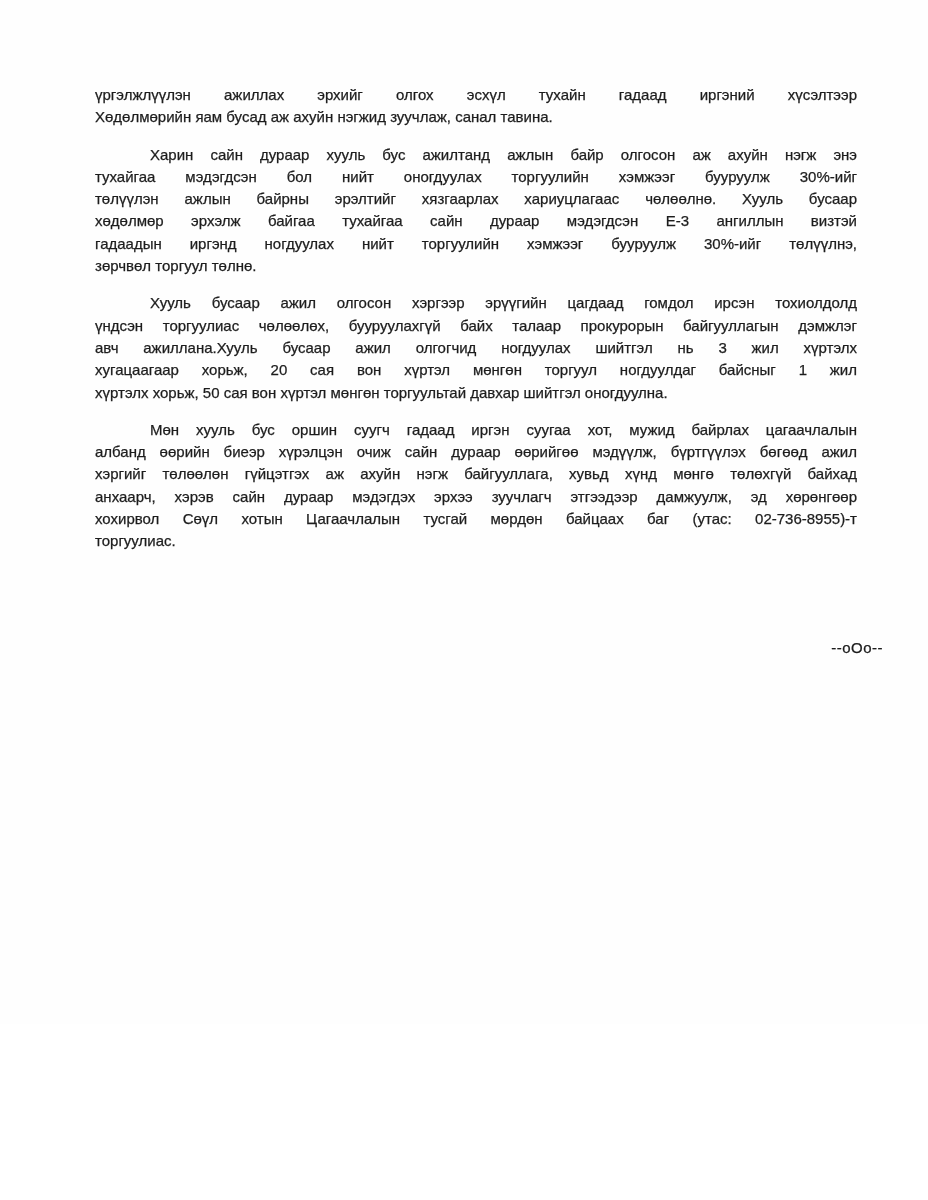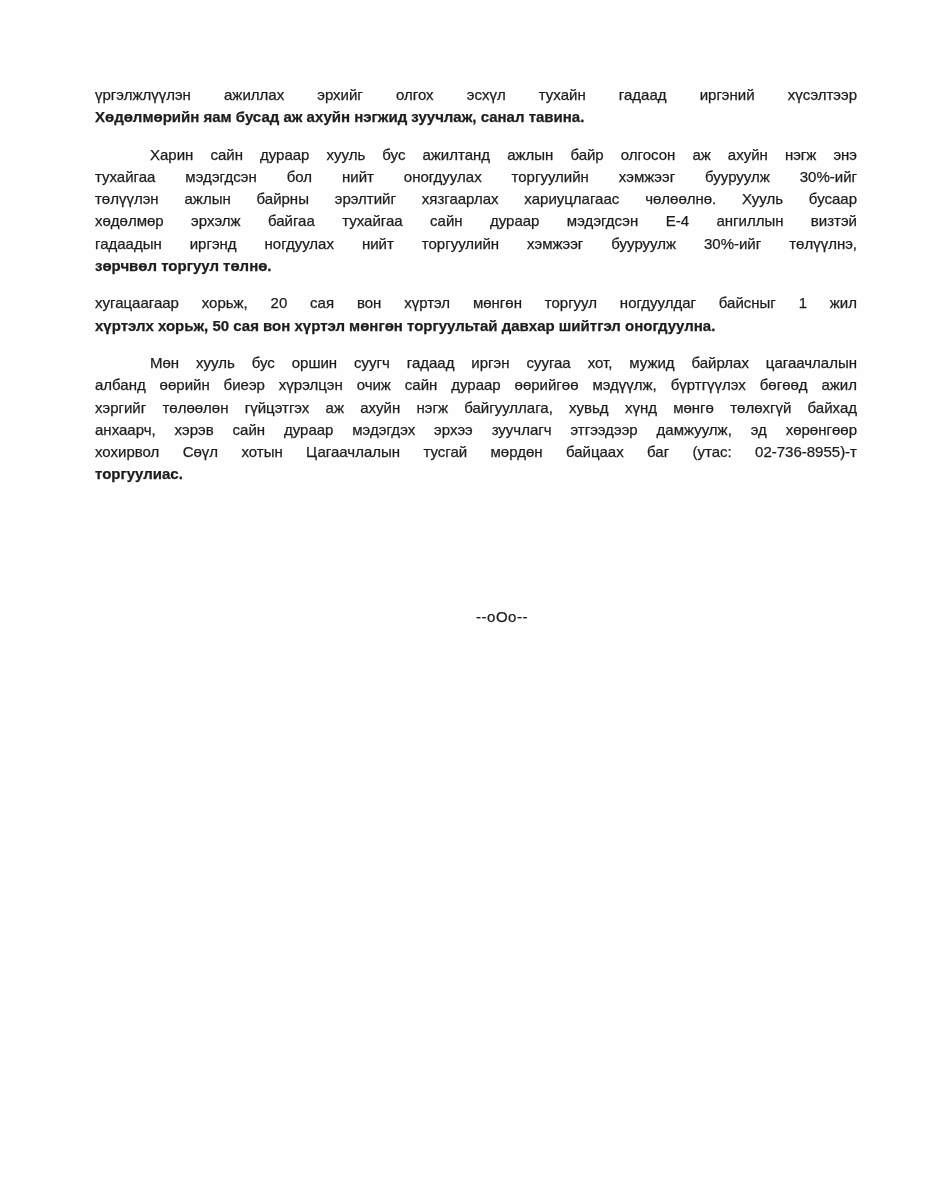--- a/index.html
+++ b/index.html
@@ -34,52 +34,54 @@
     padding: 0;
     -webkit-text-stroke: 0.25px currentColor;
   }
   .line {
     display: block;
     text-align: justify;
     text-align-last: justify;
   }
   .line.last {
     text-align-last: left;
-    font-weight: bold;
   }
   .para.indent .line.first {
     text-indent: 55px;
   }
   .closing {
-    margin-top: 120px;
-    text-align: center;
+    margin-top: 84px;
+    text-align: right;
     transform: translateX(26px);
     -webkit-text-stroke: 0.25px currentColor;
     letter-spacing: 0.5px;
   }
 </style>
 </head>
 <body>
 
 <div class="page">
   <div class="text-block">
 
   <p class="para">
         <span class="line first">үргэлжлүүлэн ажиллах эрхийг олгох эсхүл тухайн гадаад иргэний хүсэлтээр</span>
         <span class="line last">Хөдөлмөрийн яам бусад аж ахуйн нэгжид зуучлаж, санал тавина.</span>
       </p>
       <p class="para indent">
         <span class="line first">Харин сайн дураар хууль бус ажилтанд ажлын байр олгосон аж ахуйн нэгж энэ</span>
         <span class="line">тухайгаа мэдэгдсэн бол нийт оногдуулах торгуулийн хэмжээг бууруулж 30%-ийг</span>
         <span class="line">төлүүлэн ажлын байрны эрэлтийг хязгаарлах хариуцлагаас чөлөөлнө. Хууль бусаар</span>
-        <span class="line">хөдөлмөр эрхэлж байгаа тухайгаа сайн дураар мэдэгдсэн E-4 ангиллын визтэй</span>
+        <span class="line">хөдөлмөр эрхэлж байгаа тухайгаа сайн дураар мэдэгдсэн E-3 ангиллын визтэй</span>
         <span class="line">гадаадын иргэнд ногдуулах нийт торгуулийн хэмжээг бууруулж 30%-ийг төлүүлнэ,</span>
         <span class="line last">зөрчвөл торгуул төлнө.</span>
       </p>
       <p class="para indent">
+        <span class="line first">Хууль бусаар ажил олгосон хэргээр эрүүгийн цагдаад гомдол ирсэн тохиолдолд</span>
+        <span class="line">үндсэн торгуулиас чөлөөлөх, бууруулахгүй байх талаар прокурорын байгууллагын дэмжлэг</span>
+        <span class="line">авч ажиллана.Хууль бусаар ажил олгогчид ногдуулах шийтгэл нь 3 жил хүртэлх</span>
         <span class="line">хугацаагаар хорьж, 20 сая вон хүртэл мөнгөн торгуул ногдуулдаг байсныг 1 жил</span>
         <span class="line last">хүртэлх хорьж, 50 сая вон хүртэл мөнгөн торгуультай давхар шийтгэл оногдуулна.</span>
       </p>
       <p class="para indent">
         <span class="line first">Мөн хууль бус оршин суугч гадаад иргэн суугаа хот, мужид байрлах цагаачлалын</span>
         <span class="line">албанд өөрийн биеэр хүрэлцэн очиж сайн дураар өөрийгөө мэдүүлж, бүртгүүлэх бөгөөд ажил</span>
         <span class="line">хэргийг төлөөлөн гүйцэтгэх аж ахуйн нэгж байгууллага, хувьд хүнд мөнгө төлөхгүй байхад</span>
         <span class="line">анхаарч, хэрэв сайн дураар мэдэгдэх эрхээ зуучлагч этгээдээр дамжуулж, эд хөрөнгөөр</span>
         <span class="line">хохирвол Сөүл хотын Цагаачлалын тусгай мөрдөн байцаах баг (утас: 02-736-8955)-т</span>
         <span class="line last">торгуулиас.</span>

